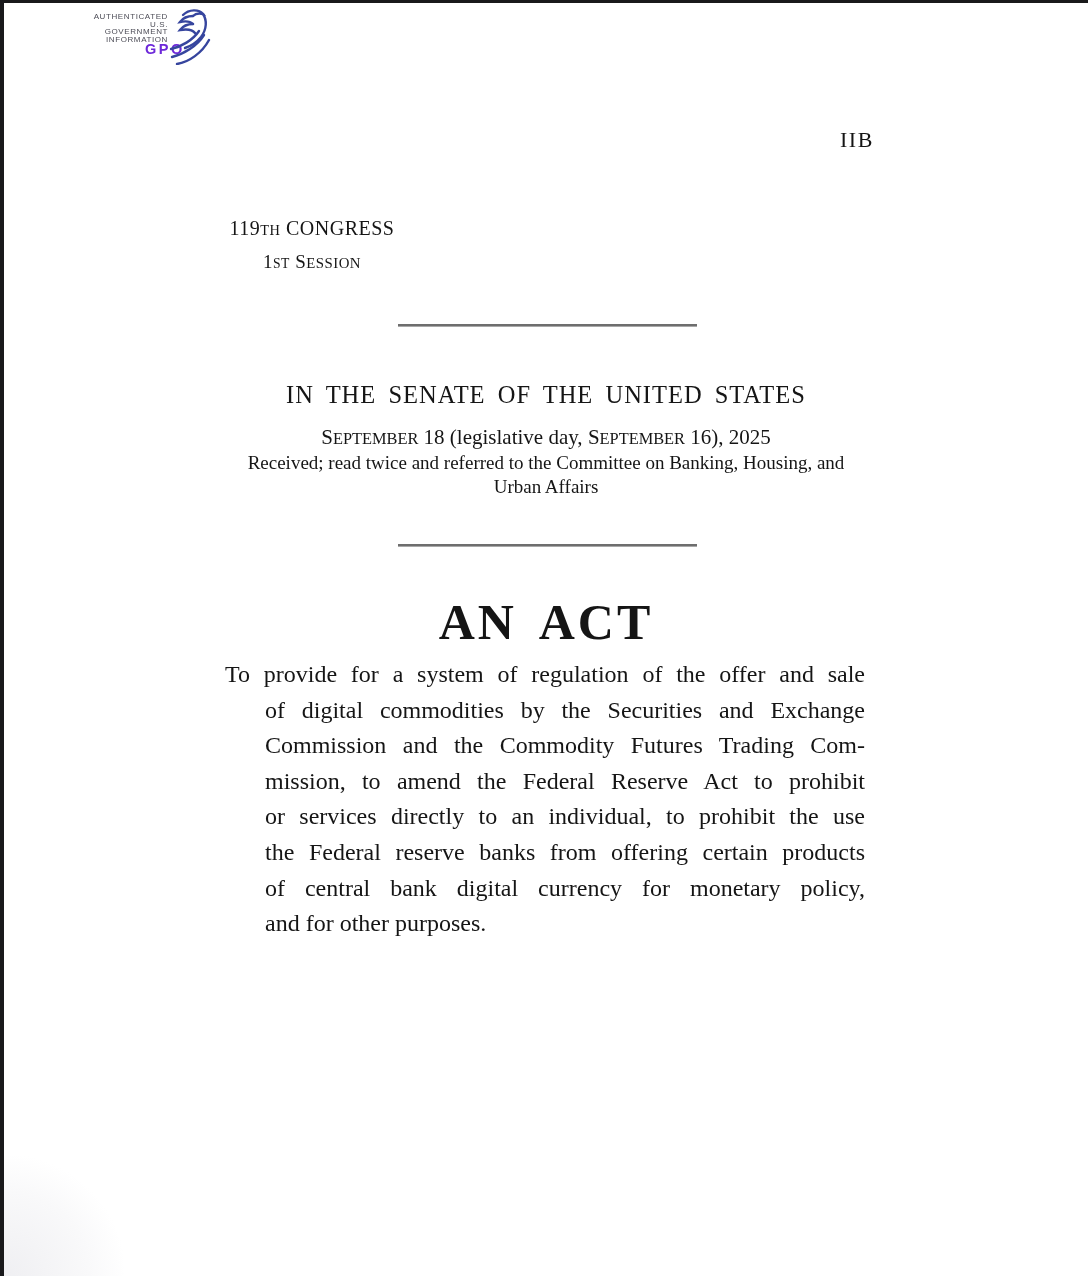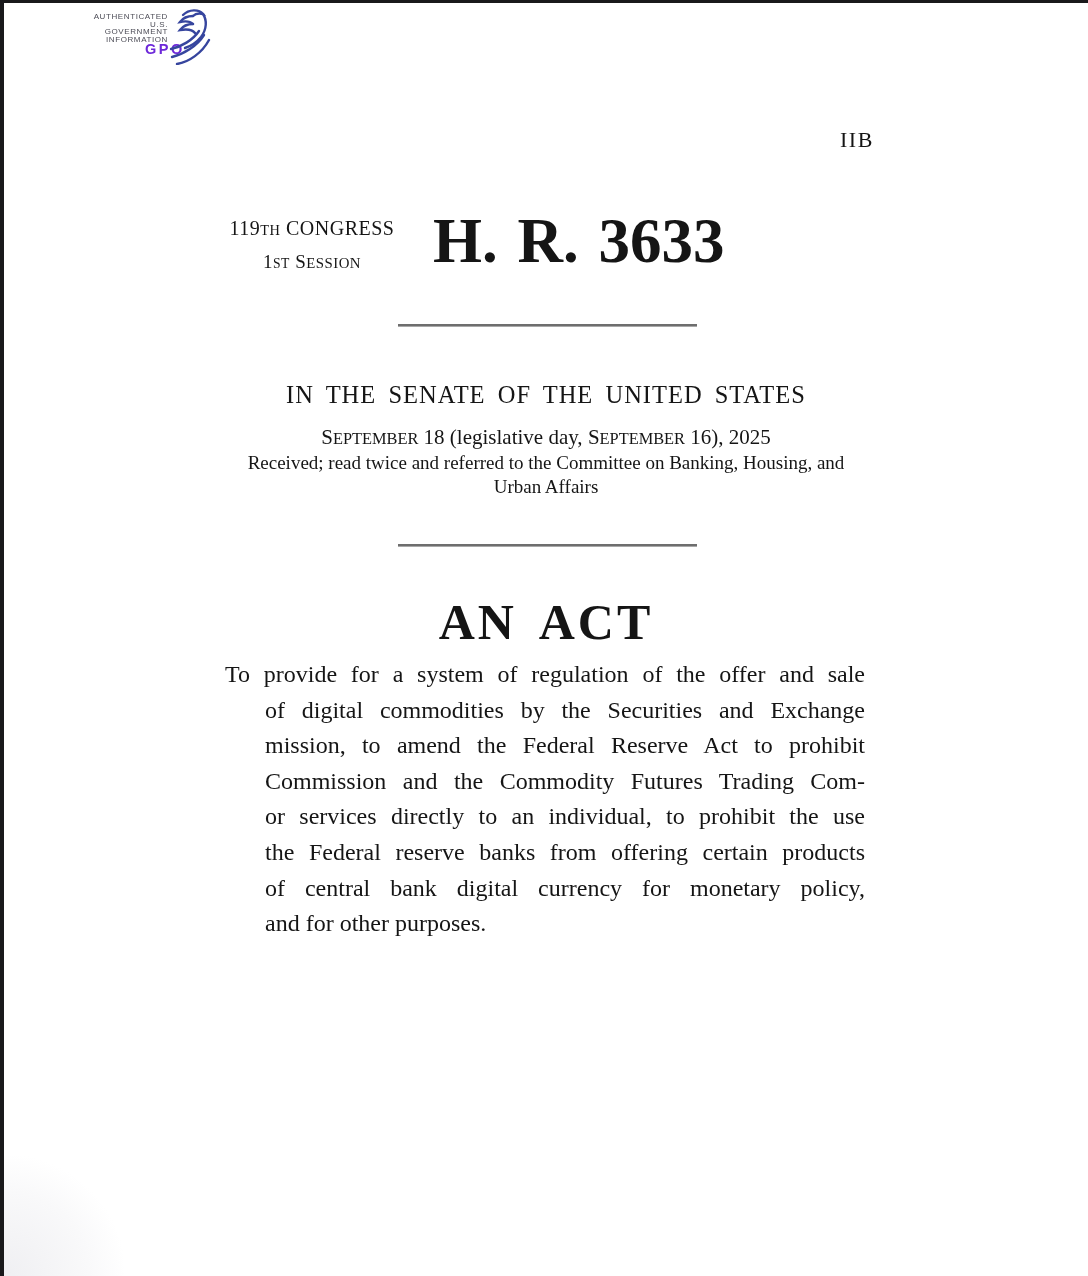--- a/index.html
+++ b/index.html
@@ -81,38 +81,37 @@
     </svg>
   </div>
 
   <div class="calendar-num">IIB</div>
 
   <div class="congress-block">
     <div class="congress-line"><span>119</span><span class="ord">TH</span><span> CONGRESS</span></div>
     <div class="session-line"><span>1</span><span class="ord">ST</span><span> S</span><span class="sc-rest">ESSION</span></div>
   </div>
 
-  <div class="bill-number">H. R. 3633</div>
 
   <div class="rule rule1"></div>
 
   <div class="centered chamber">IN THE SENATE OF THE UNITED STATES</div>
 
   <div class="centered date-line"><span>S</span><span class="sc-rest">EPTEMBER</span><span> 18 (legislative day, </span><span>S</span><span class="sc-rest">EPTEMBER</span><span> 16), 2025</span></div>
 
   <div class="centered referral1">Received; read twice and referred to the Committee on Banking, Housing, and</div>
   <div class="centered referral2">Urban Affairs</div>
 
   <div class="rule rule2"></div>
 
   <div class="centered act-heading">AN ACT</div>
 
   <div class="act-body">
     <div class="ln">To provide for a system of regulation of the offer and sale</div>
     <div class="ln indent">of digital commodities by the Securities and Exchange</div>
+    <div class="ln indent">Commission and the Commodity Futures Trading Com-</div>
     <div class="ln indent">mission, to amend the Federal Reserve Act to prohibit</div>
-    <div class="ln indent">Commission and the Commodity Futures Trading Com-</div>
     <div class="ln indent">or services directly to an individual, to prohibit the use</div>
     <div class="ln indent">the Federal reserve banks from offering certain products</div>
     <div class="ln indent">of central bank digital currency for monetary policy,</div>
     <div class="ln indent last">and for other purposes.</div>
   </div>
 </div>
 
 </body></html>

